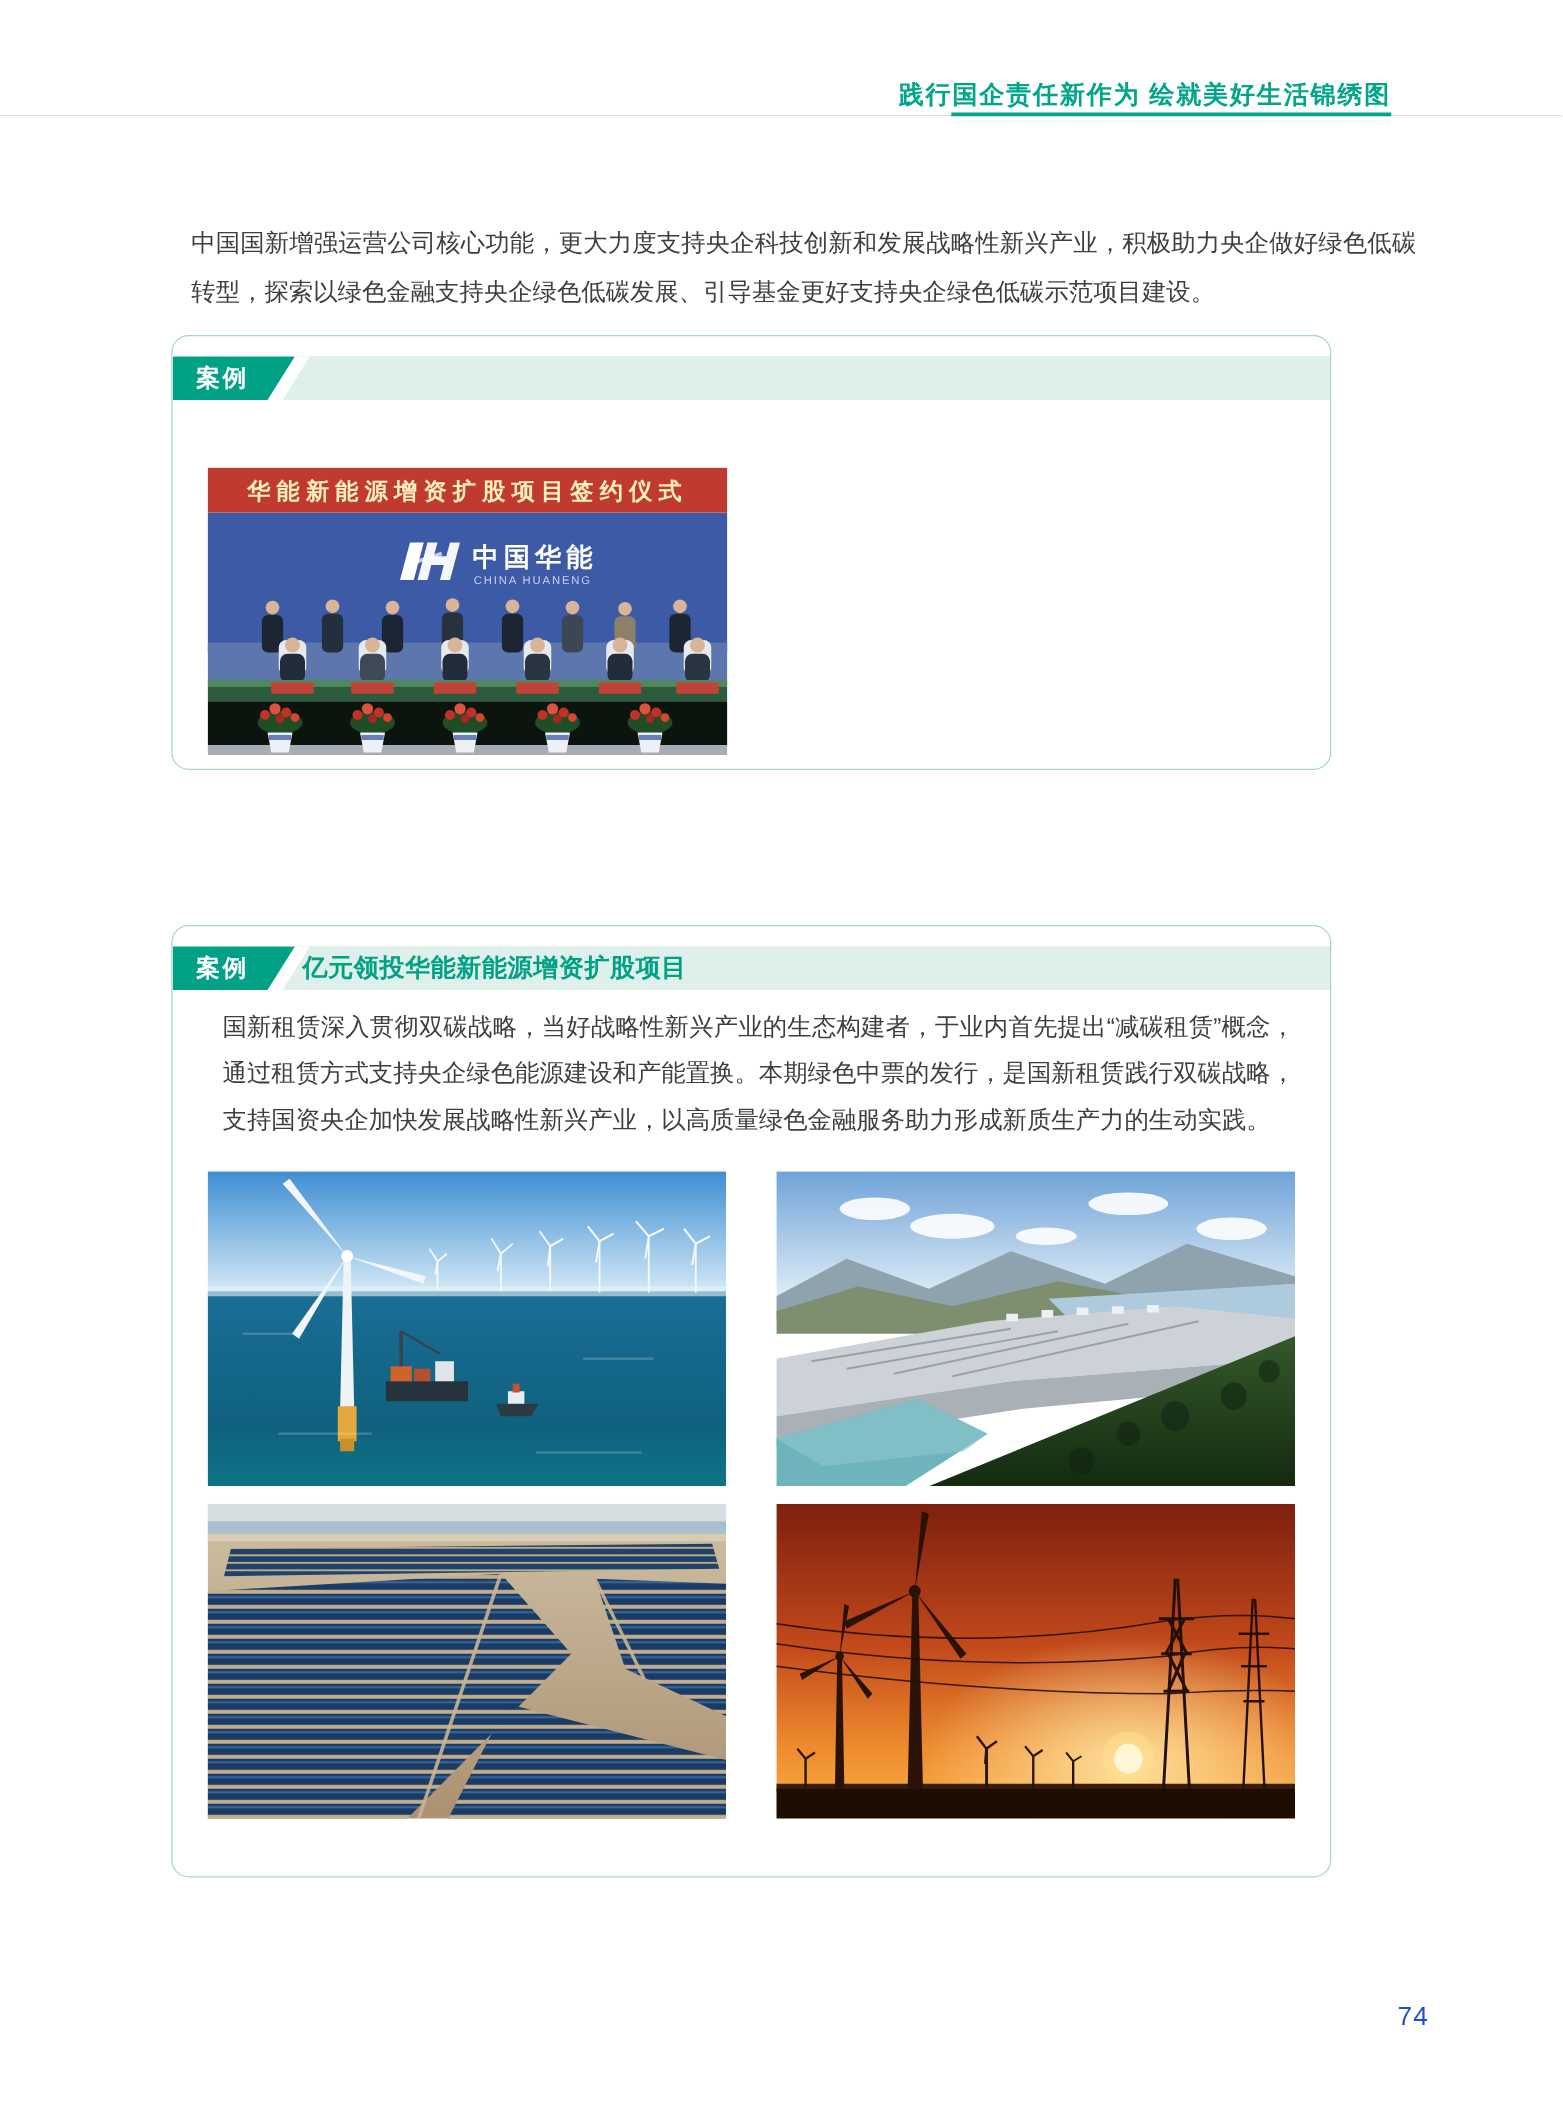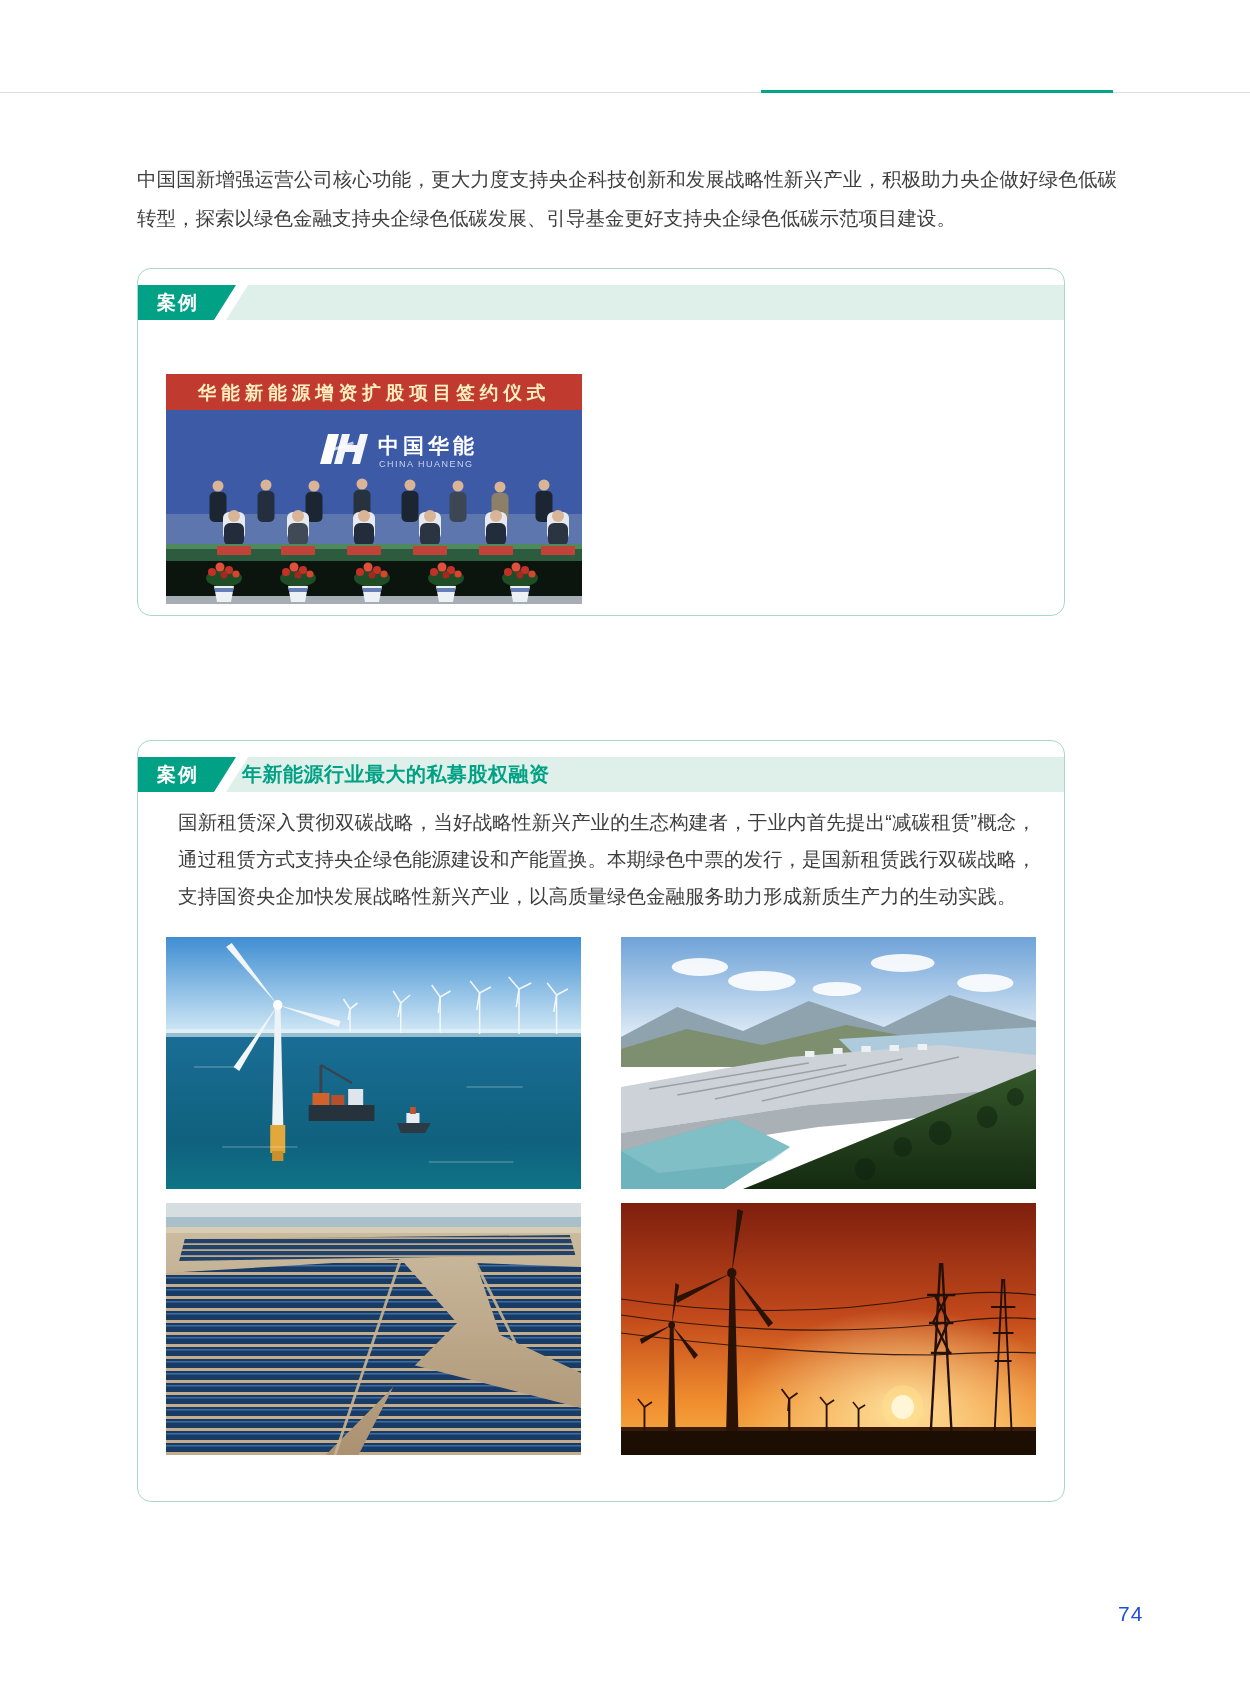--- a/index.html
+++ b/index.html
@@ -5,21 +5,21 @@
   html,body{margin:0;padding:0;background:#ffffff;}
   body{font-family:"Liberation Sans","DejaVu Sans",sans-serif;}
   .page{position:relative;width:1250px;height:1697px;background:#ffffff;overflow:hidden;}
 
   
   .header-slogan{position:absolute;top:62px;right:137px;color:#00a687;font-size:20px;font-weight:700;letter-spacing:1.5px;}
   .header-rule-green{position:absolute;top:90px;right:137px;width:352px;height:3px;background:#00a687;z-index:2;}
   .header-rule-gray{position:absolute;top:92px;left:0;width:1250px;height:1px;background:#dcdcdc;}
 
   
-  .intro{position:absolute;left:137px;top:160px;width:980px;margin:0;font-size:19.5px;line-height:39px;color:#3e3e3e;text-align:justify;}
+  .intro{position:absolute;left:137px;top:160px;width:980px;margin:16px;font-size:19.5px;line-height:39px;color:#3e3e3e;text-align:justify;}
 
   
   .case-box{position:absolute;left:137px;width:928px;background:#fff;border:1px solid #a9d7ca;border-radius:14px;box-sizing:border-box;}
   .case1{top:268px;height:348px;}
   .case2{top:740px;height:762px;}
 
   .band{position:relative;margin-top:16px;height:35px;background:#def0e9;}
   .band::before{content:"";position:absolute;left:0;top:0;height:100%;width:110px;background:#ffffff;clip-path:polygon(0 0,100% 0,calc(100% - 22px) 100%,0 100%);}
   .band-label{position:absolute;left:0;top:0;height:100%;width:98px;background:#00a185;clip-path:polygon(0 0,100% 0,calc(100% - 22px) 100%,0 100%);display:flex;align-items:center;box-sizing:border-box;padding-left:19px;color:#ffffff;font-size:19px;font-weight:700;letter-spacing:2px;z-index:1;}
   .band-title{position:absolute;left:104px;top:0;height:100%;display:flex;align-items:center;color:#00a185;font-size:20px;font-weight:700;letter-spacing:.5px;}
@@ -35,20 +35,21 @@
   .photo-cell{width:100%;height:252px;overflow:hidden;}
   .photo-cell svg,.photo-signing svg{display:block;width:100%;height:100%;}
 
   .page-number{position:absolute;left:1118px;top:1602px;color:#1d4ed8;font-size:21px;letter-spacing:1px;}
 </style>
 </head>
 <body>
 
 <div class="page">
 
+  <div class="header-slogan">践行国企责任新作为 绘就美好生活锦绣图</div>
   <div class="header-rule-green"></div>
   <div class="header-rule-gray"></div>
 
   <p class="intro">中国国新增强运营公司核心功能，更大力度支持央企科技创新和发展战略性新兴产业，积极助力央企做好绿色低碳转型，探索以绿色金融支持央企绿色低碳发展、引导基金更好支持央企绿色低碳示范项目建设。</p>
 
   <section class="case-box case1">
     <div class="band">
       <div class="band-label">
         <span>案例</span>
       </div>
@@ -212,21 +213,21 @@
         </svg>
       </div>
     </div>
   </section>
 
   <section class="case-box case2">
     <div class="band">
       <div class="band-label">
         <span>案例</span>
       </div>
-      <div class="band-title">年新能源行业最大的私募股权融资</div>
+      <div class="band-title">亿元领投华能新能源增资扩股项目</div>
     </div>
     <p class="case-body case2-body">国新租赁深入贯彻双碳战略，当好战略性新兴产业的生态构建者，于业内首先提出“减碳租赁”概念，通过租赁方式支持央企绿色能源建设和产能置换。本期绿色中票的发行，是国新租赁践行双碳战略，支持国资央企加快发展战略性新兴产业，以高质量绿色金融服务助力形成新质生产力的生动实践。</p>
 
     <div class="photo-grid">
 
       <div class="photo-cell">
         <svg viewBox="0 0 442 252" preserveAspectRatio="none">
           <defs>
             <linearGradient id="skyB" x1="0" y1="0" x2="0" y2="1">
                 <stop offset="0" stop-color="#3f8ed2"></stop>

